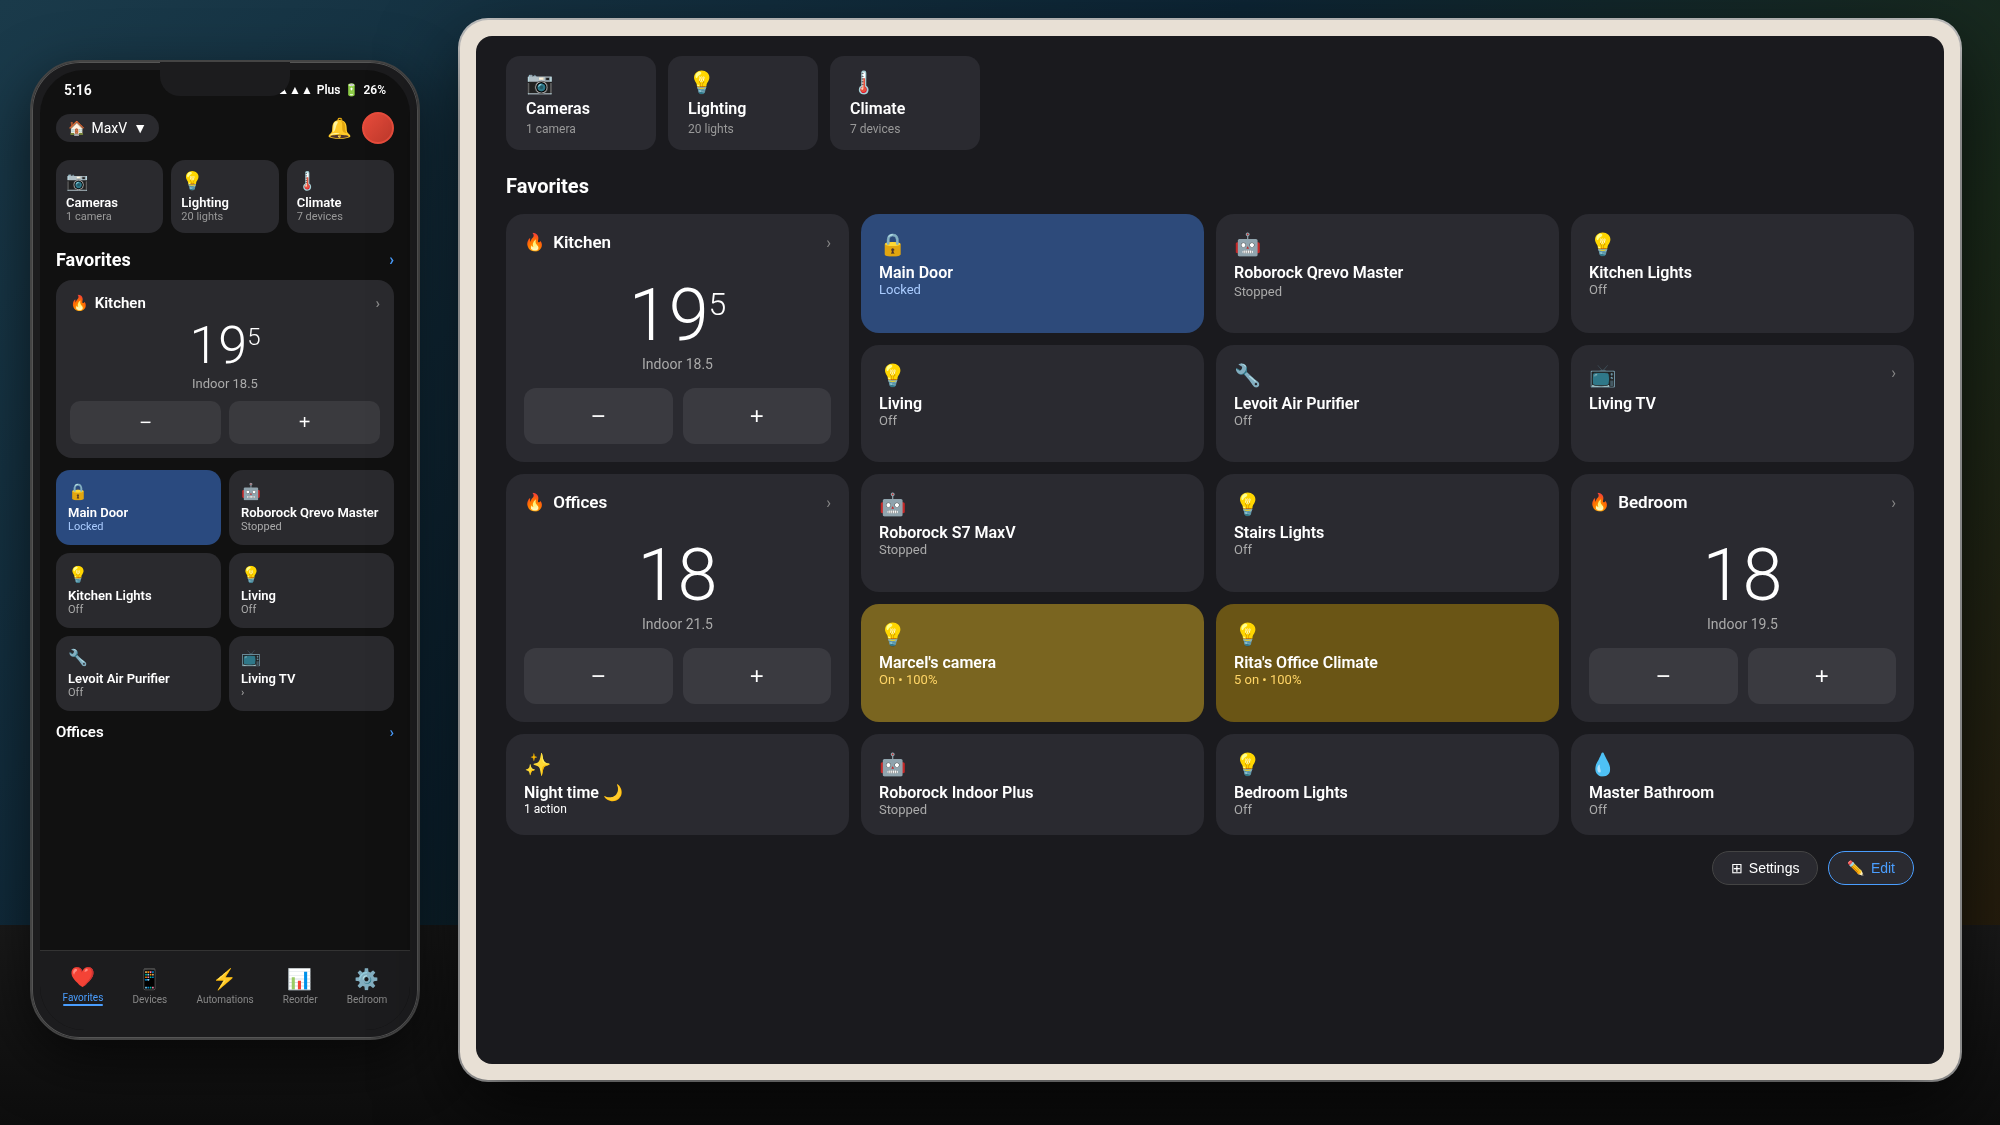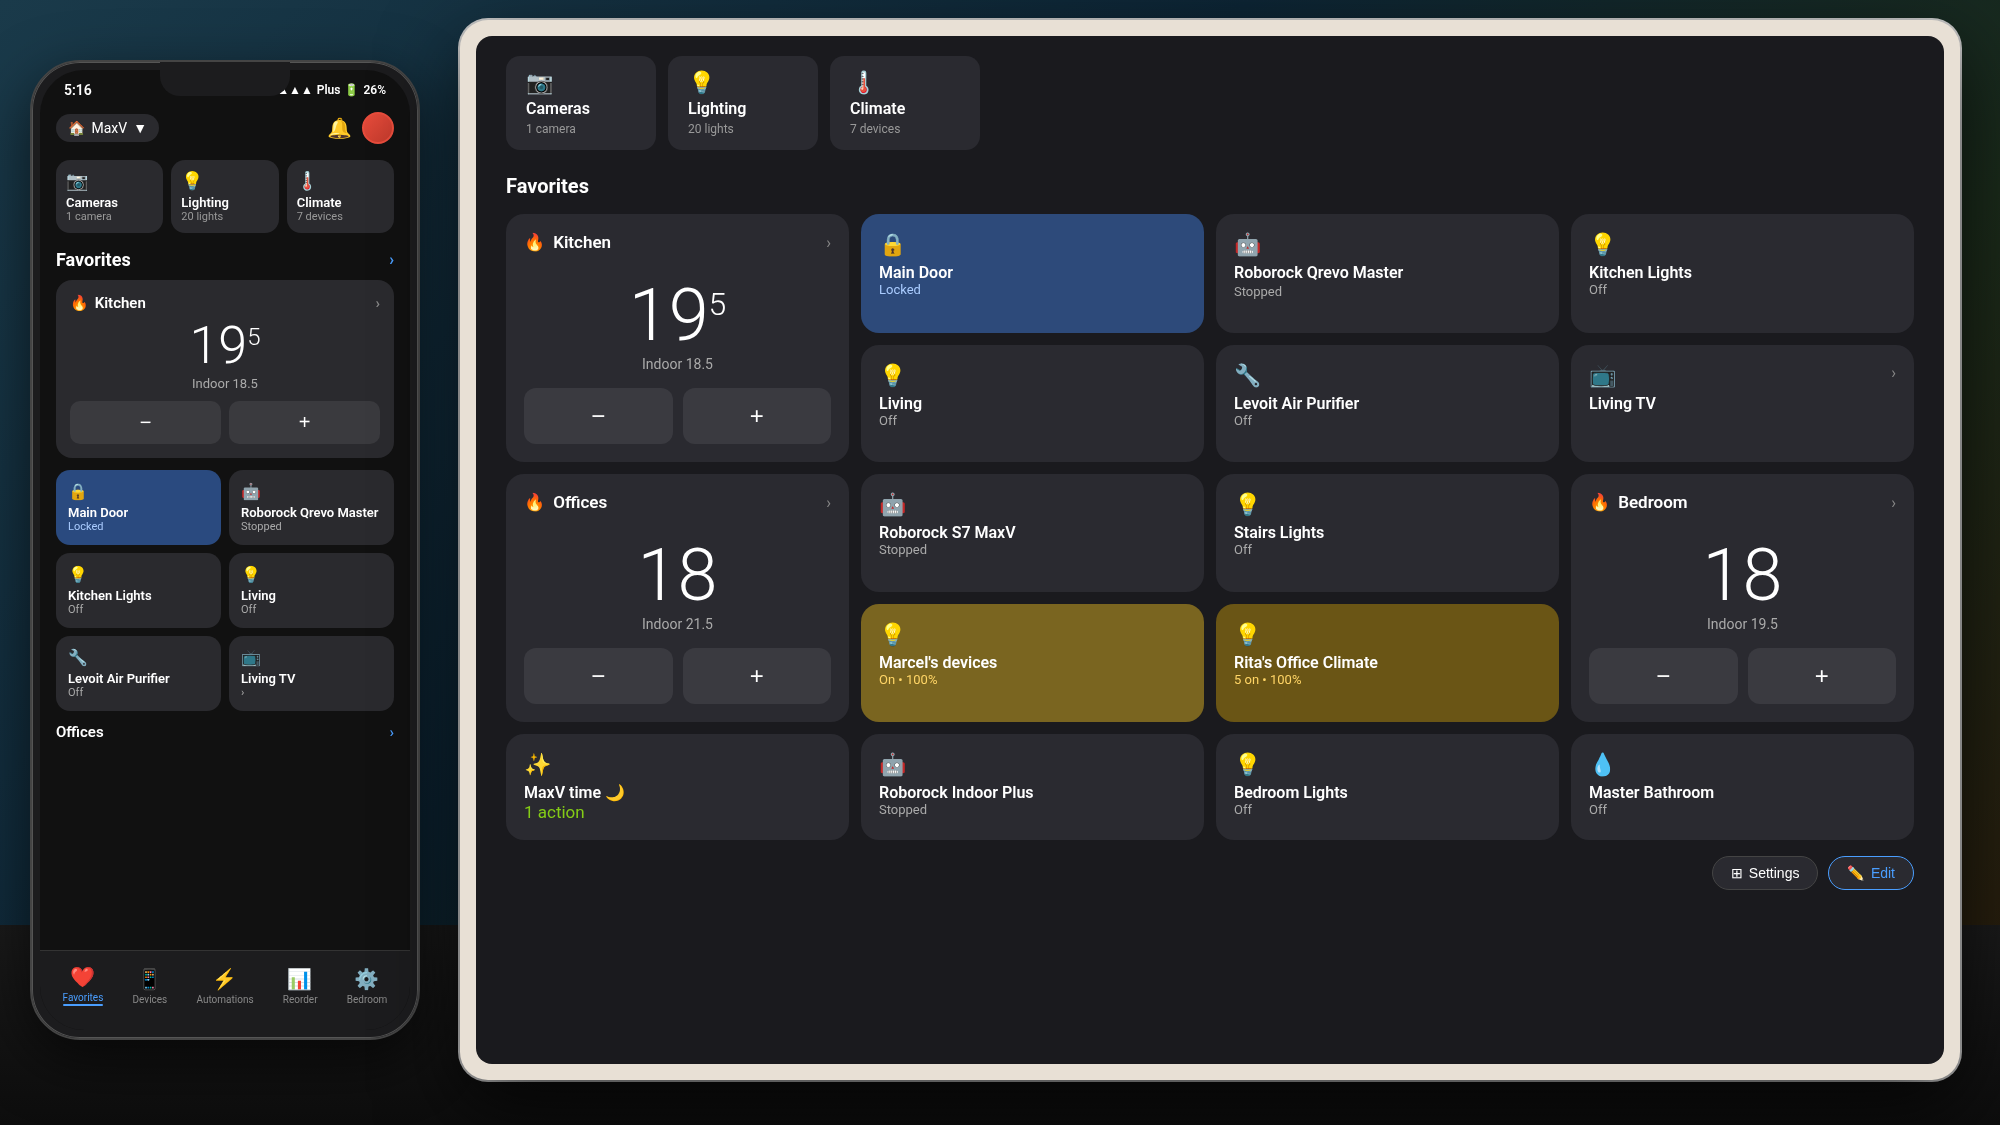--- a/index.html
+++ b/index.html
@@ -709,37 +709,37 @@
           </div>
           <div class="tablet-temp-indoor">Indoor 19.5</div>
           <div class="tablet-temp-controls">
             <button class="tablet-ctrl-btn">−</button>
             <button class="tablet-ctrl-btn">+</button>
           </div>
         </div>
 
         <div style="grid-column:2;grid-row:2;background:#7a6520;border-radius:18px;padding:18px;color:#fff;">
           <div style="font-size:22px;">💡</div>
-          <div class="tablet-device-name">Marcel's devices</div>
+          <div class="tablet-device-name">Marcel's camera</div>
           <div style="color:#ffd566;font-size:13px;">On • 100%</div>
         </div>
 
         <div style="grid-column:3;grid-row:2;background:#6a5515;border-radius:18px;padding:18px;color:#fff;">
           <div style="font-size:22px;">💡</div>
           <div class="tablet-device-name">Rita's Office Climate</div>
           <div style="color:#ffd566;font-size:13px;">5 on • 100%</div>
         </div>
 
       </div>
 
       <div style="display:grid;grid-template-columns:1fr 1fr 1fr 1fr;gap:12px;">
         <div class="tablet-device-card">
           <div style="font-size:22px;">✨</div>
-          <div class="tablet-device-name">MaxV time 🌙</div>
-          <div style="color:#84cc16;font-size:17px;">1 action</div>
+          <div class="tablet-device-name">Night time 🌙</div>
+          <div style="color:#ffffff;font-size:12px;">1 action</div>
         </div>
         <div class="tablet-device-card">
           <div style="font-size:22px;">🤖</div>
           <div class="tablet-device-name">Roborock Indoor Plus</div>
           <div style="color:#aaa;font-size:13px;">Stopped</div>
         </div>
         <div class="tablet-device-card">
           <div style="font-size:22px;">💡</div>
           <div class="tablet-device-name">Bedroom Lights</div>
           <div style="color:#aaa;font-size:13px;">Off</div>

